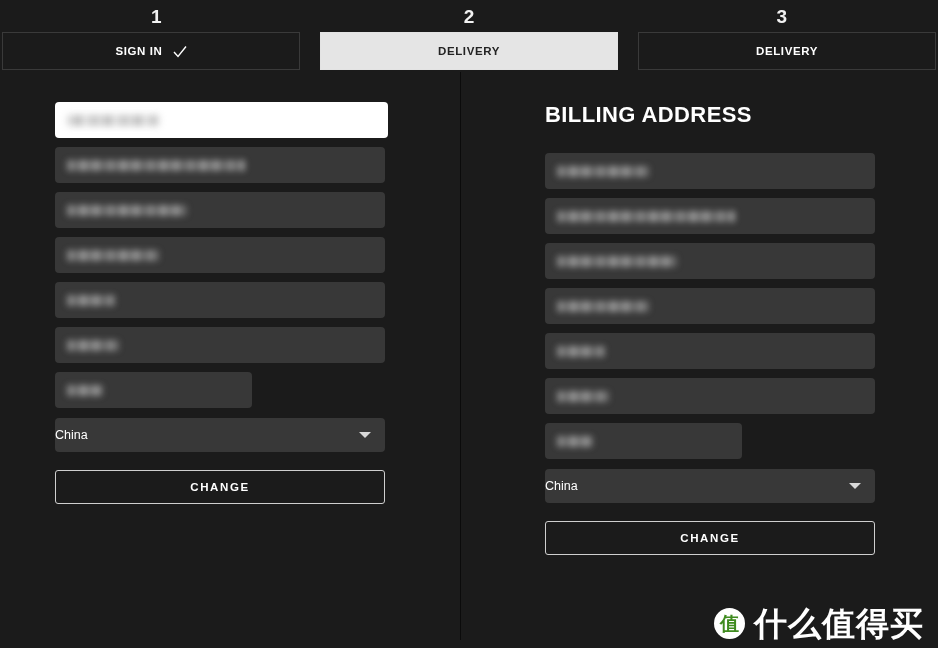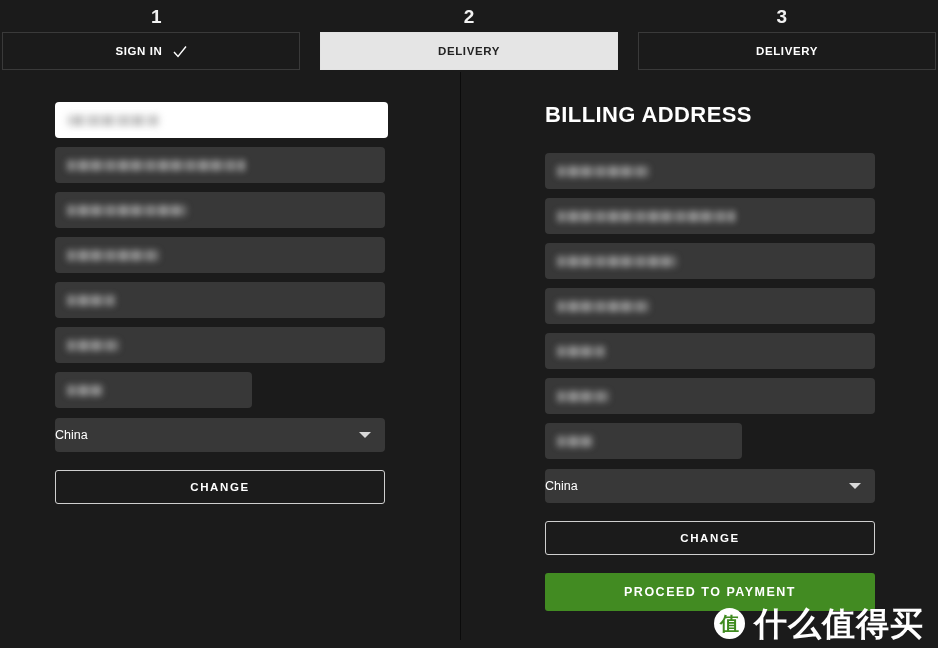--- a/index.html
+++ b/index.html
@@ -356,20 +356,19 @@
     <div class="field narrow">
       <div class="redacted r-w7"></div>
     </div>
 
     <div class="select">
       <span>China</span>
       <span class="caret"></span>
     </div>
 
     <button class="btn-outline">CHANGE</button>
-    <button class="btn-green">PROCEED TO PAYMENT</button>
   </div>
 </div>
 
 <div class="watermark">
   <span class="wm-badge">值</span>
   <span class="wm-text">什么值得买</span>
 </div>
 
 </body></html>

